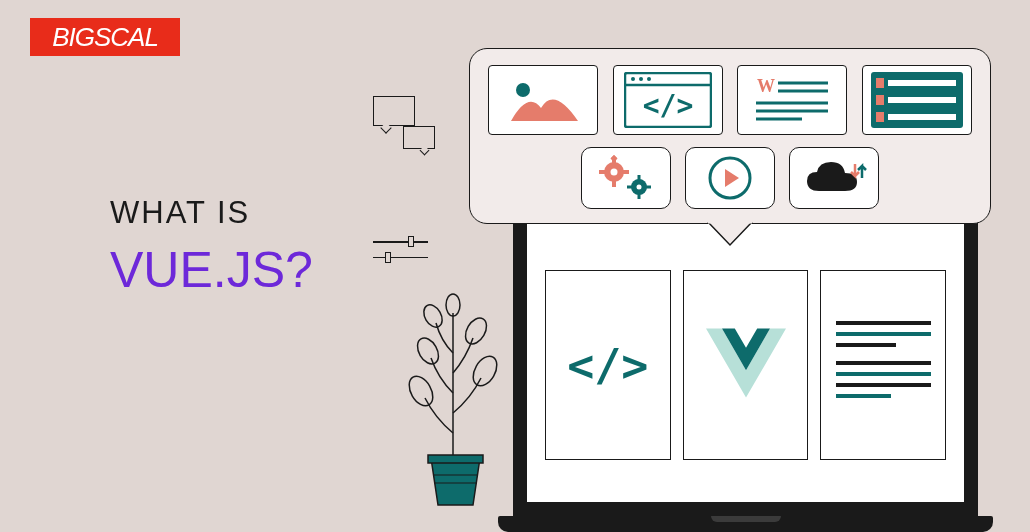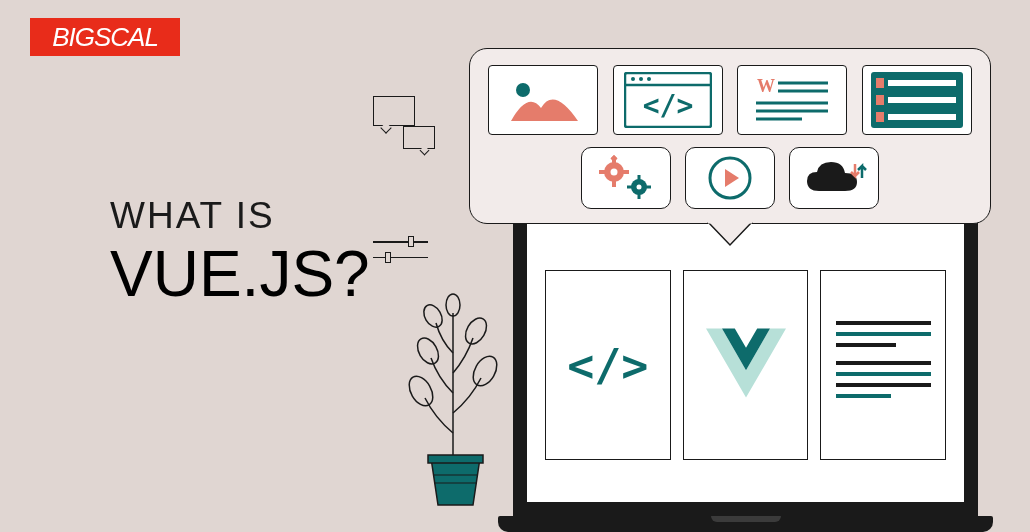--- a/index.html
+++ b/index.html
@@ -2,22 +2,22 @@
 <html><head>
 <meta charset="utf-8">
 <style>
 * { margin:0; padding:0; box-sizing:border-box; }
 body { width:1030px; height:532px; background:#e0d6d2; font-family:"Arial Narrow", Arial, sans-serif; position:relative; overflow:hidden; }
 
 .logo { position:absolute; top:18px; left:30px; width:150px; height:38px; background:#e82c1a; display:flex; align-items:center; justify-content:center; }
 .logo-text { color:#fff; font-weight:400; font-size:26px; letter-spacing:-1px; font-style:italic; }
 
 .headline { position:absolute; left:110px; top:195px; }
-.headline .line1 { font-size:37px; font-weight:400; letter-spacing:2px; color:#1a1a1a; text-transform:uppercase; font-family:"Arial Narrow", Arial; font-stretch:condensed; }
-.headline .line2 { font-size:64px; font-weight:400; color:#000000; letter-spacing:0px; text-transform:uppercase; font-family:"Arial Narrow", Arial; font-stretch:condensed; line-height:1; margin-top:5px; }
+.headline .line1 { font-size:31px; font-weight:400; letter-spacing:2px; color:#1a1a1a; text-transform:uppercase; font-family:"Arial Narrow", Arial; font-stretch:condensed; }
+.headline .line2 { font-size:50px; font-weight:400; color:#6d28d9; letter-spacing:0px; text-transform:uppercase; font-family:"Arial Narrow", Arial; font-stretch:condensed; line-height:1; margin-top:14px; }
 
 
 .bubbles { position:absolute; left:373px; top:96px; }
 .bubble1 { width:42px; height:30px; border:1.5px solid #1a1a1a; position:relative; }
 .bubble1:after { content:""; position:absolute; bottom:-7px; left:8px; width:7px; height:7px; background:#e0d6d2; border-right:1.5px solid #1a1a1a; border-bottom:1.5px solid #1a1a1a; transform:rotate(45deg); }
 .bubble2 { width:32px; height:23px; border:1.5px solid #1a1a1a; position:absolute; top:30px; left:30px; background:#e0d6d2; }
 .bubble2:after { content:""; position:absolute; bottom:-6px; right:6px; width:6px; height:6px; background:#e0d6d2; border-right:1.5px solid #1a1a1a; border-bottom:1.5px solid #1a1a1a; transform:rotate(45deg); }
 
 
 .sliders { position:absolute; left:373px; top:241px; }

